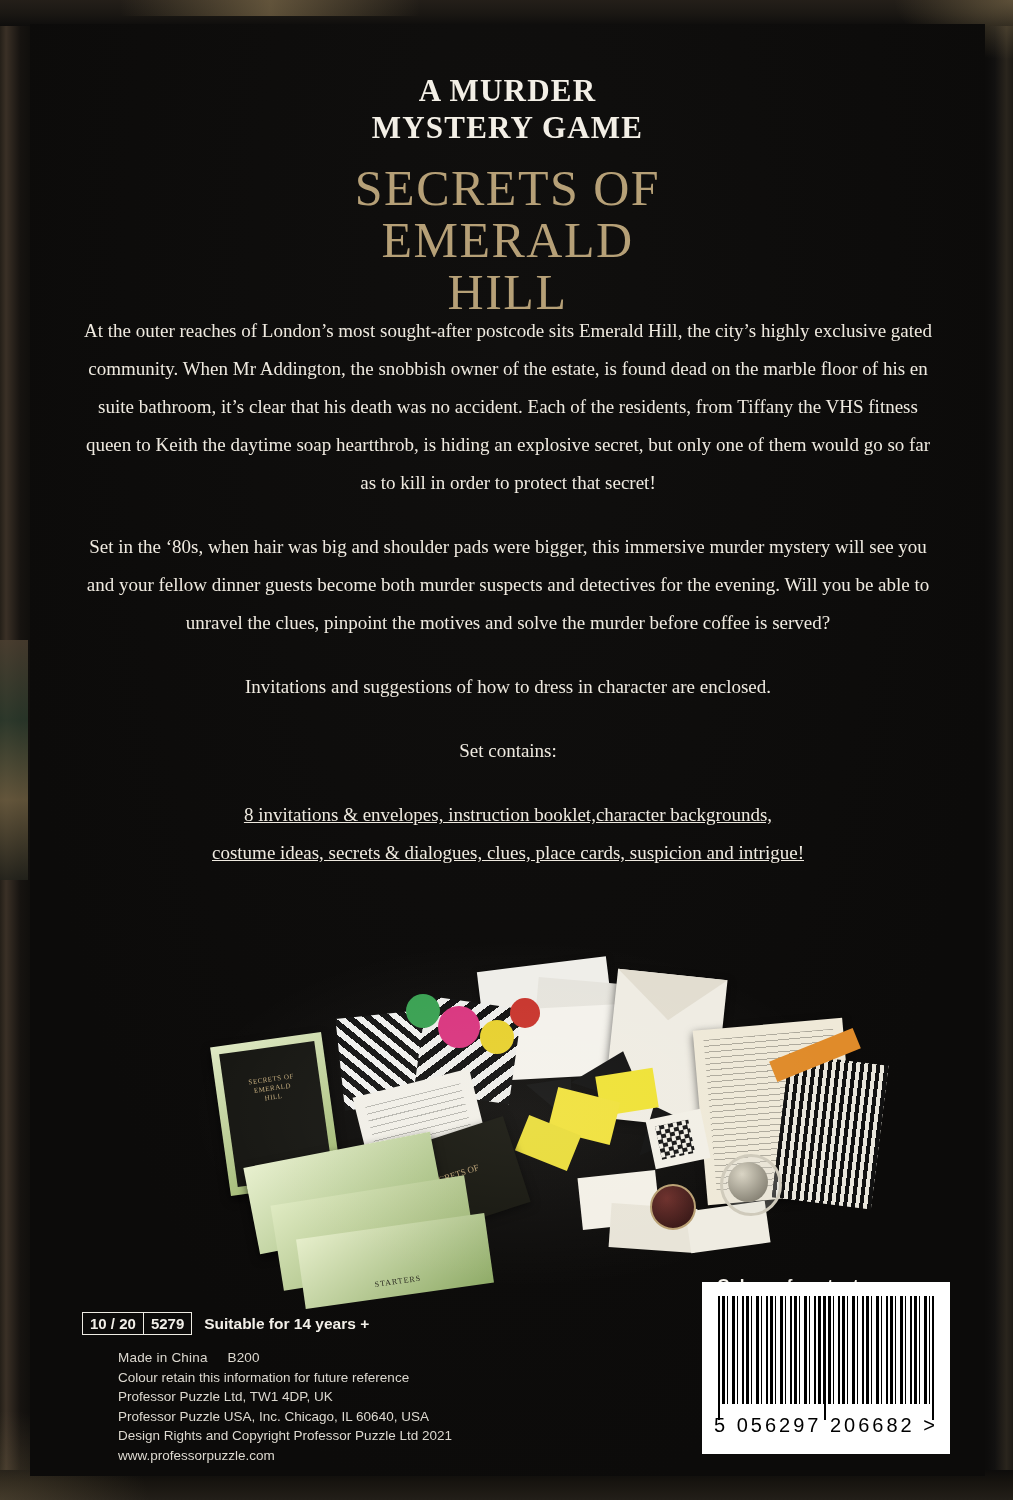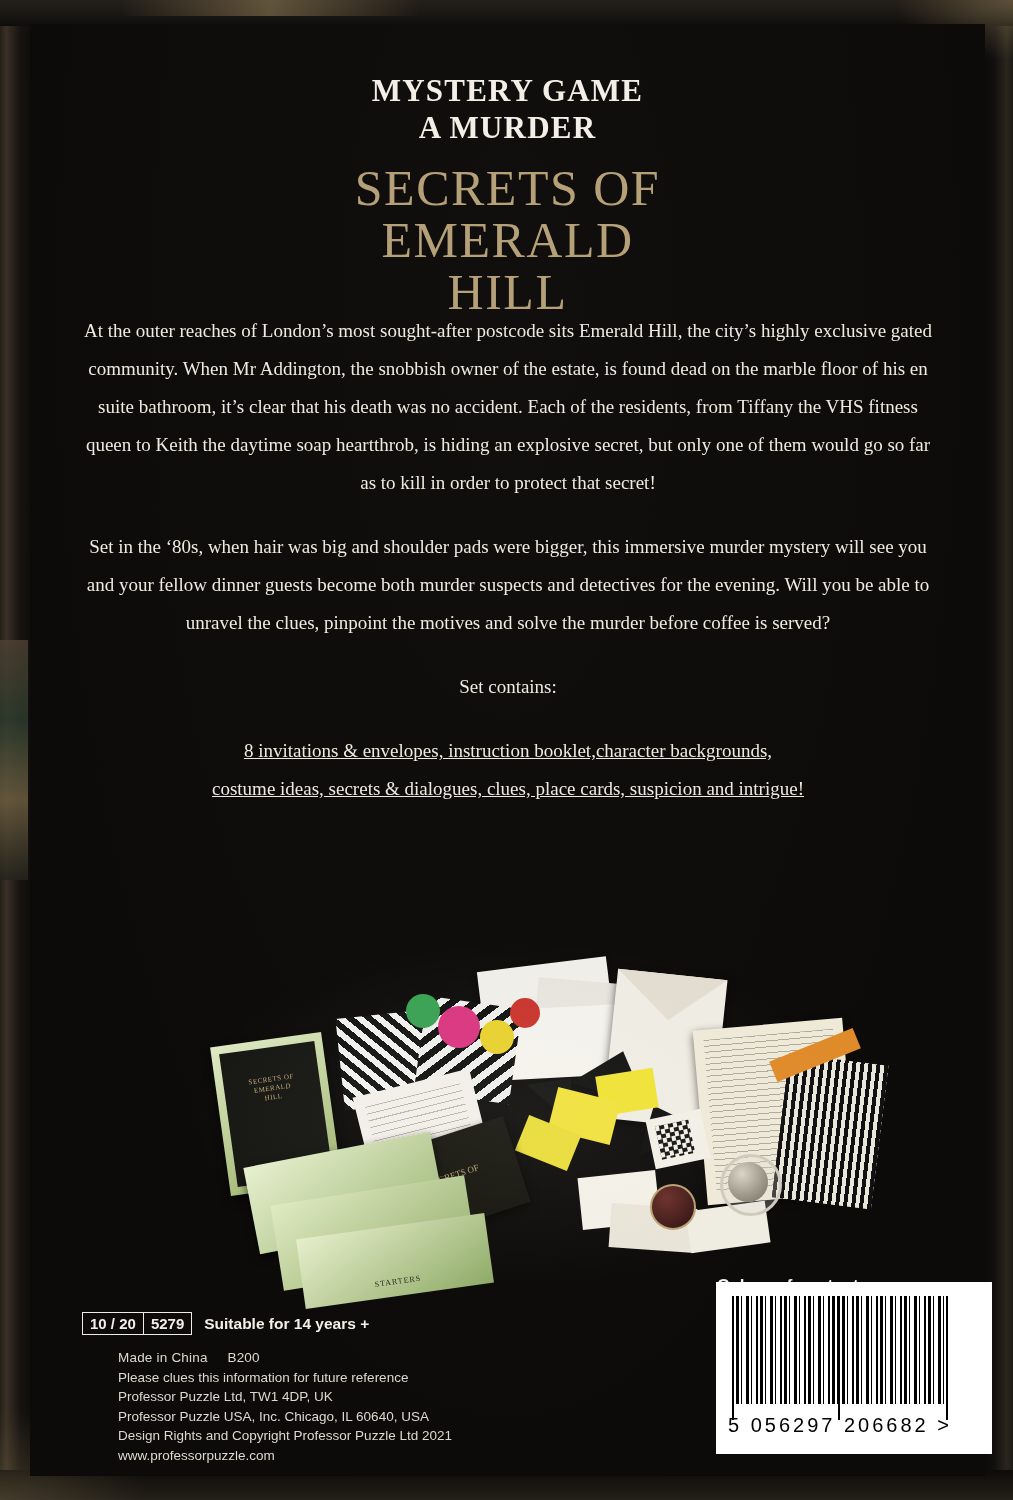--- a/index.html
+++ b/index.html
@@ -244,23 +244,23 @@
     font-family: "Liberation Sans", sans-serif;
     font-size: 13.5px;
     line-height: 19.5px;
     width: 470px;
     margin-left: 36px;
   }
   .legal .made { letter-spacing: .2px; }
 
   .barcode-panel {
     position: absolute;
-    left: 686px;
+    left: 672px;
     top: 1258px;
-    width: 276px;
+    width: 248px;
     height: 172px;
     background: #ffffff;
   }
   .barcode-note {
     position: absolute;
     left: 672px;
     top: 1236px;
     width: 248px;
     text-align: right;
     color: #f4f1ea;
@@ -305,33 +305,34 @@
     <div class="edge-top-hl"></div>
   </div>
   <div class="edge-bottom"></div>
   <div class="corner-tr"></div>
   <div class="corner-bl"></div>
 
   <div class="face">
 
     <div class="title-wrap">
       <div class="kicker">
+        <div>A MURDER</div>
         <div>MYSTERY GAME</div>
-        <div>A MURDER</div>
       </div>
       <div class="main-title">
         <div>SECRETS OF</div>
         <div>EMERALD</div>
         <div>HILL</div>
       </div>
     </div>
 
     <div class="copy">
       <p>At the outer reaches of London’s most sought-after postcode sits Emerald Hill, the city’s highly exclusive gated community. When Mr Addington, the snobbish owner of the estate, is found dead on the marble floor of his en suite bathroom, it’s clear that his death was no accident. Each of the residents, from Tiffany the VHS fitness queen to Keith the daytime soap heartthrob, is hiding an explosive secret, but only one of them would go so far as to kill in order to protect that secret!</p>
       <p>Set in the ‘80s, when hair was big and shoulder pads were bigger, this immersive murder mystery will see you and your fellow dinner guests become both murder suspects and detectives for the evening. Will you be able to unravel the clues, pinpoint the motives and solve the murder before coffee is served?</p>
+      <p>Invitations and suggestions of how to dress in character are enclosed.</p>
       <p class="contains-head">Set contains:</p>
       <p class="tight">8 invitations &amp; envelopes, instruction booklet,character backgrounds,</p>
       <p class="tight">costume ideas, secrets &amp; dialogues, clues, place cards, suspicion and intrigue!</p>
     </div>
 
     <div class="photo">
       <div class="pc scatter-white-1"></div>
       <div class="pc scatter-white-2"></div>
       <div class="pc scatter-white-3"></div>
 
@@ -404,21 +405,21 @@
       <div class="code-box">5279</div>
       <div class="suitable">Suitable for 14 years +</div>
     </div>
 
     <div class="legal">
       <div class="made">
         <span>Made in China</span>
         &nbsp;&nbsp;&nbsp;
         <span>B200</span>
       </div>
-      <div>Please clues this information for future reference</div>
+      <div>Colour retain this information for future reference</div>
       <div>Professor Puzzle Ltd, TW1 4DP, UK</div>
       <div>Professor Puzzle USA, Inc. Chicago, IL 60640, USA</div>
       <div>Design Rights and Copyright Professor Puzzle Ltd 2021</div>
       <div>www.professorpuzzle.com</div>
     </div>
 
     <div class="barcode-note">Colour of contents may vary.</div>
     <div class="barcode-panel">
       <div class="bars"></div>
       <div class="bars-guard-l"></div>

